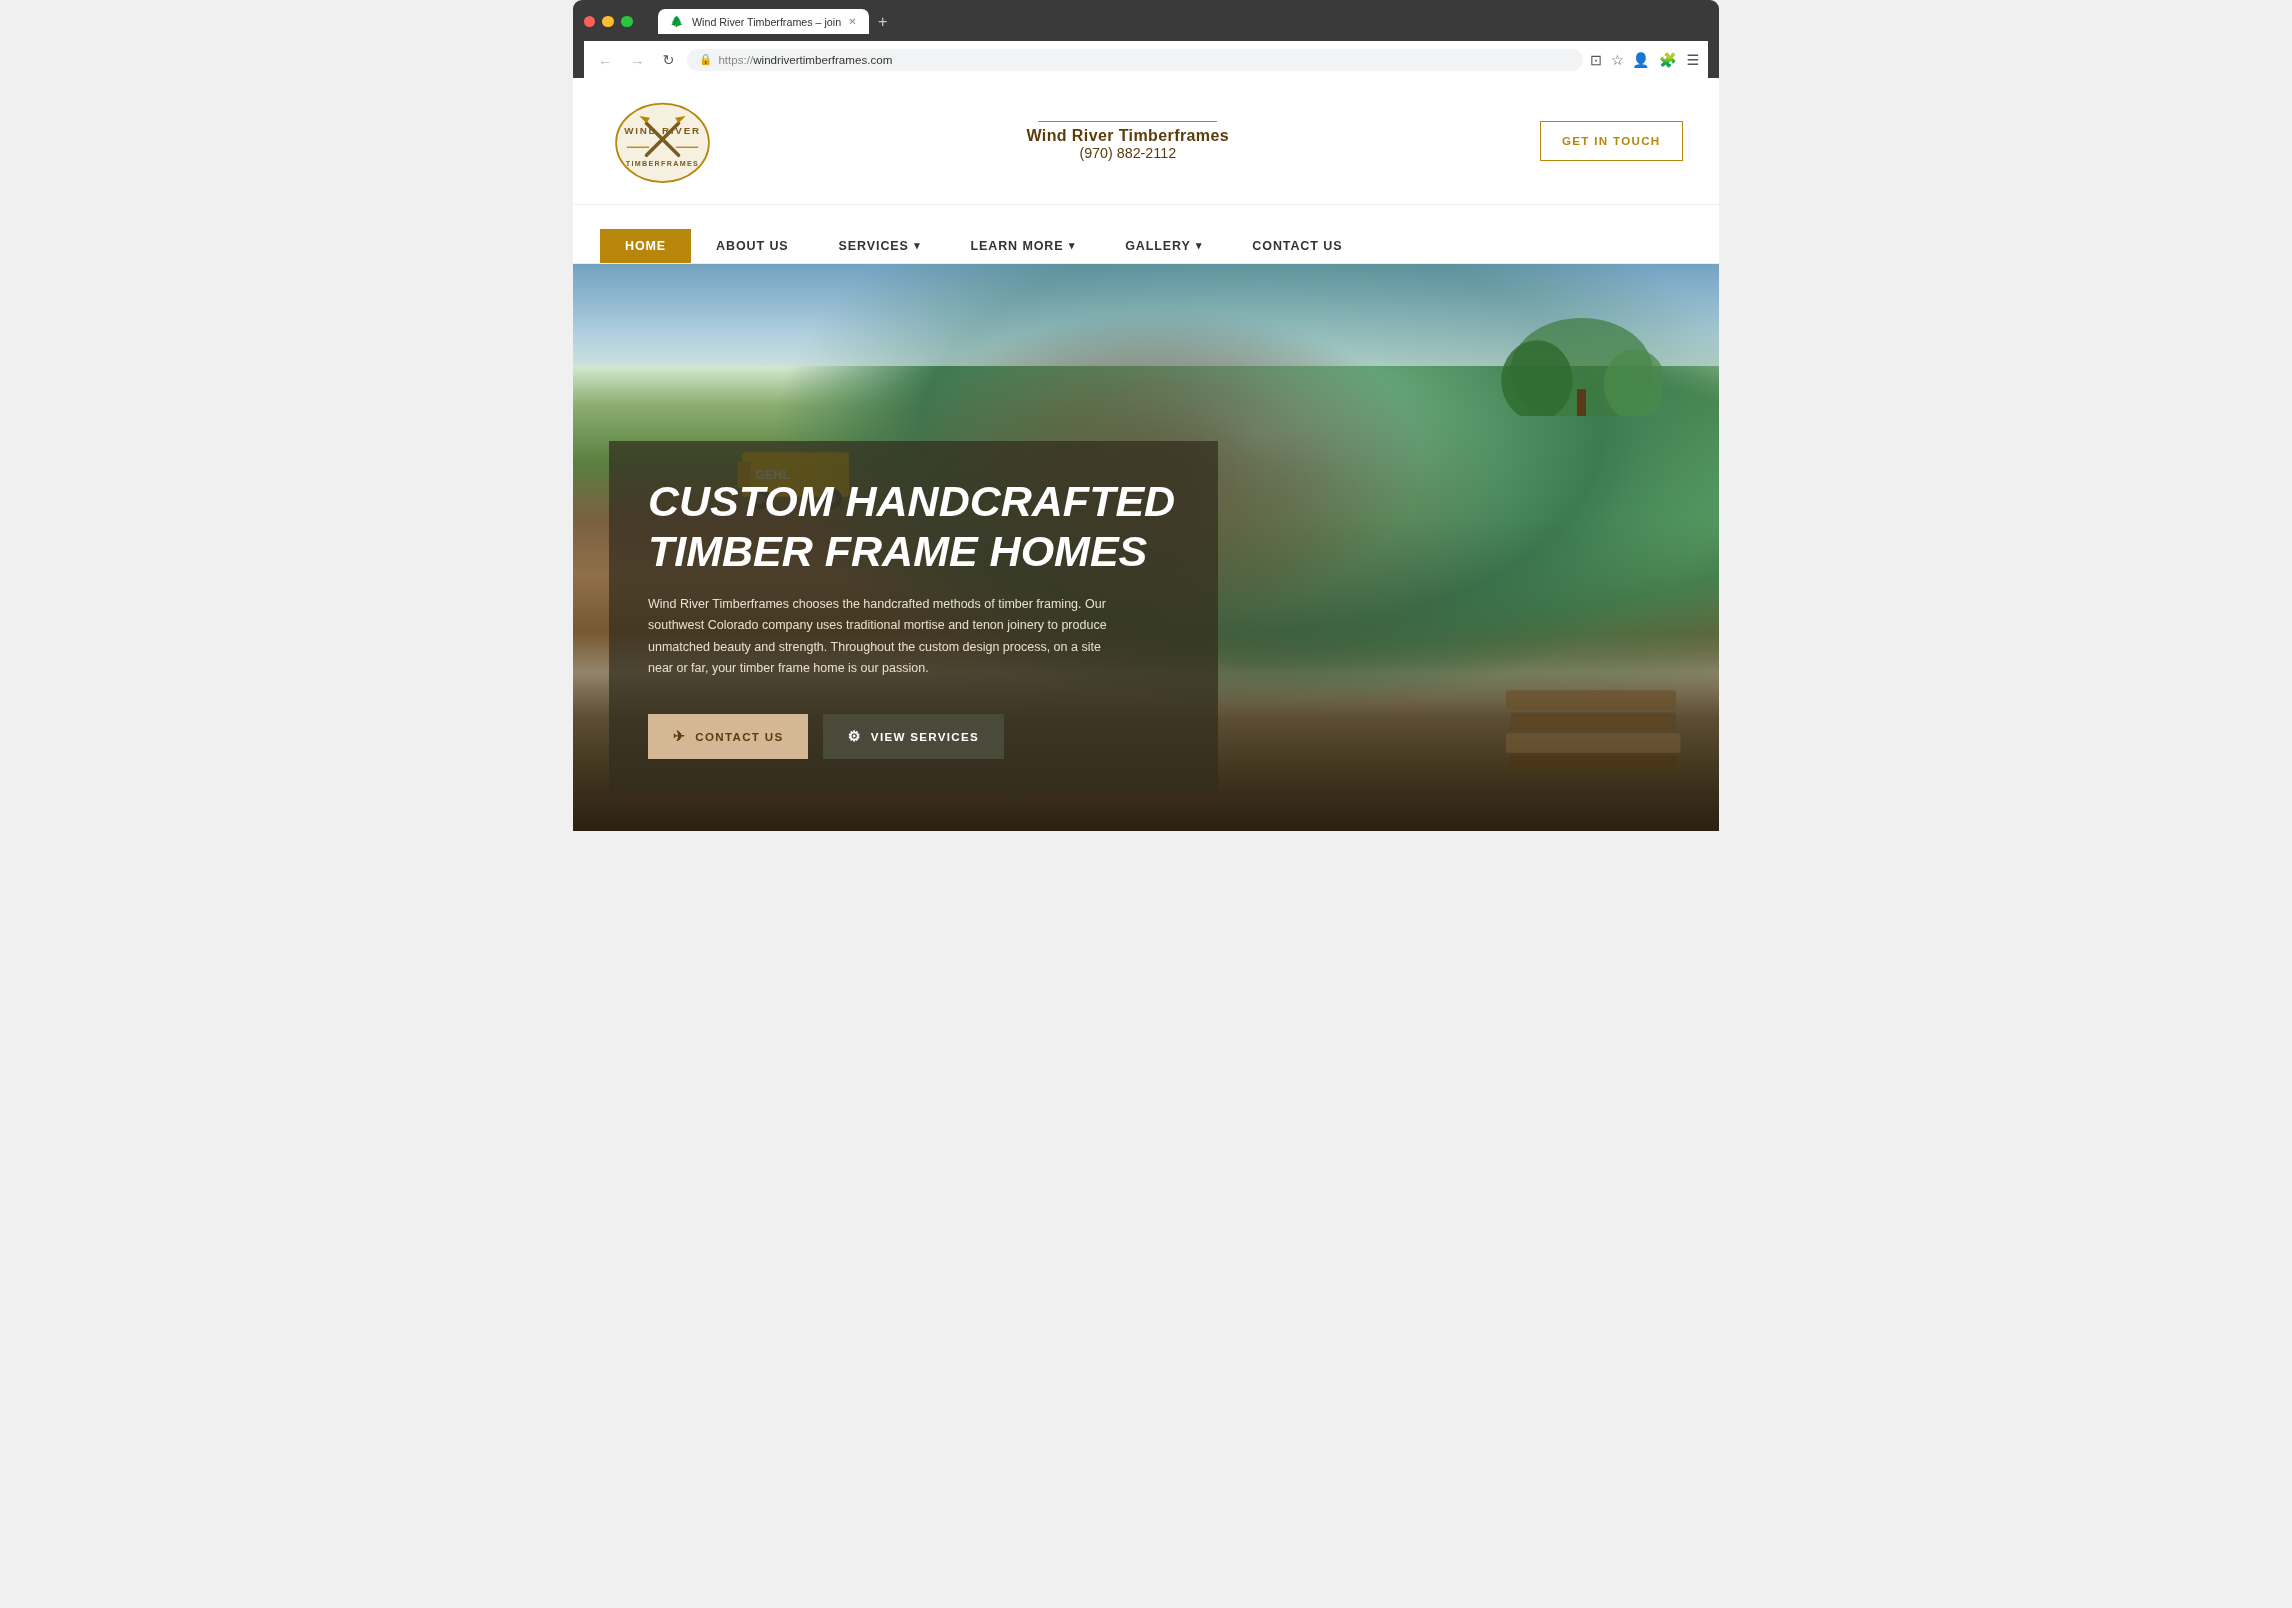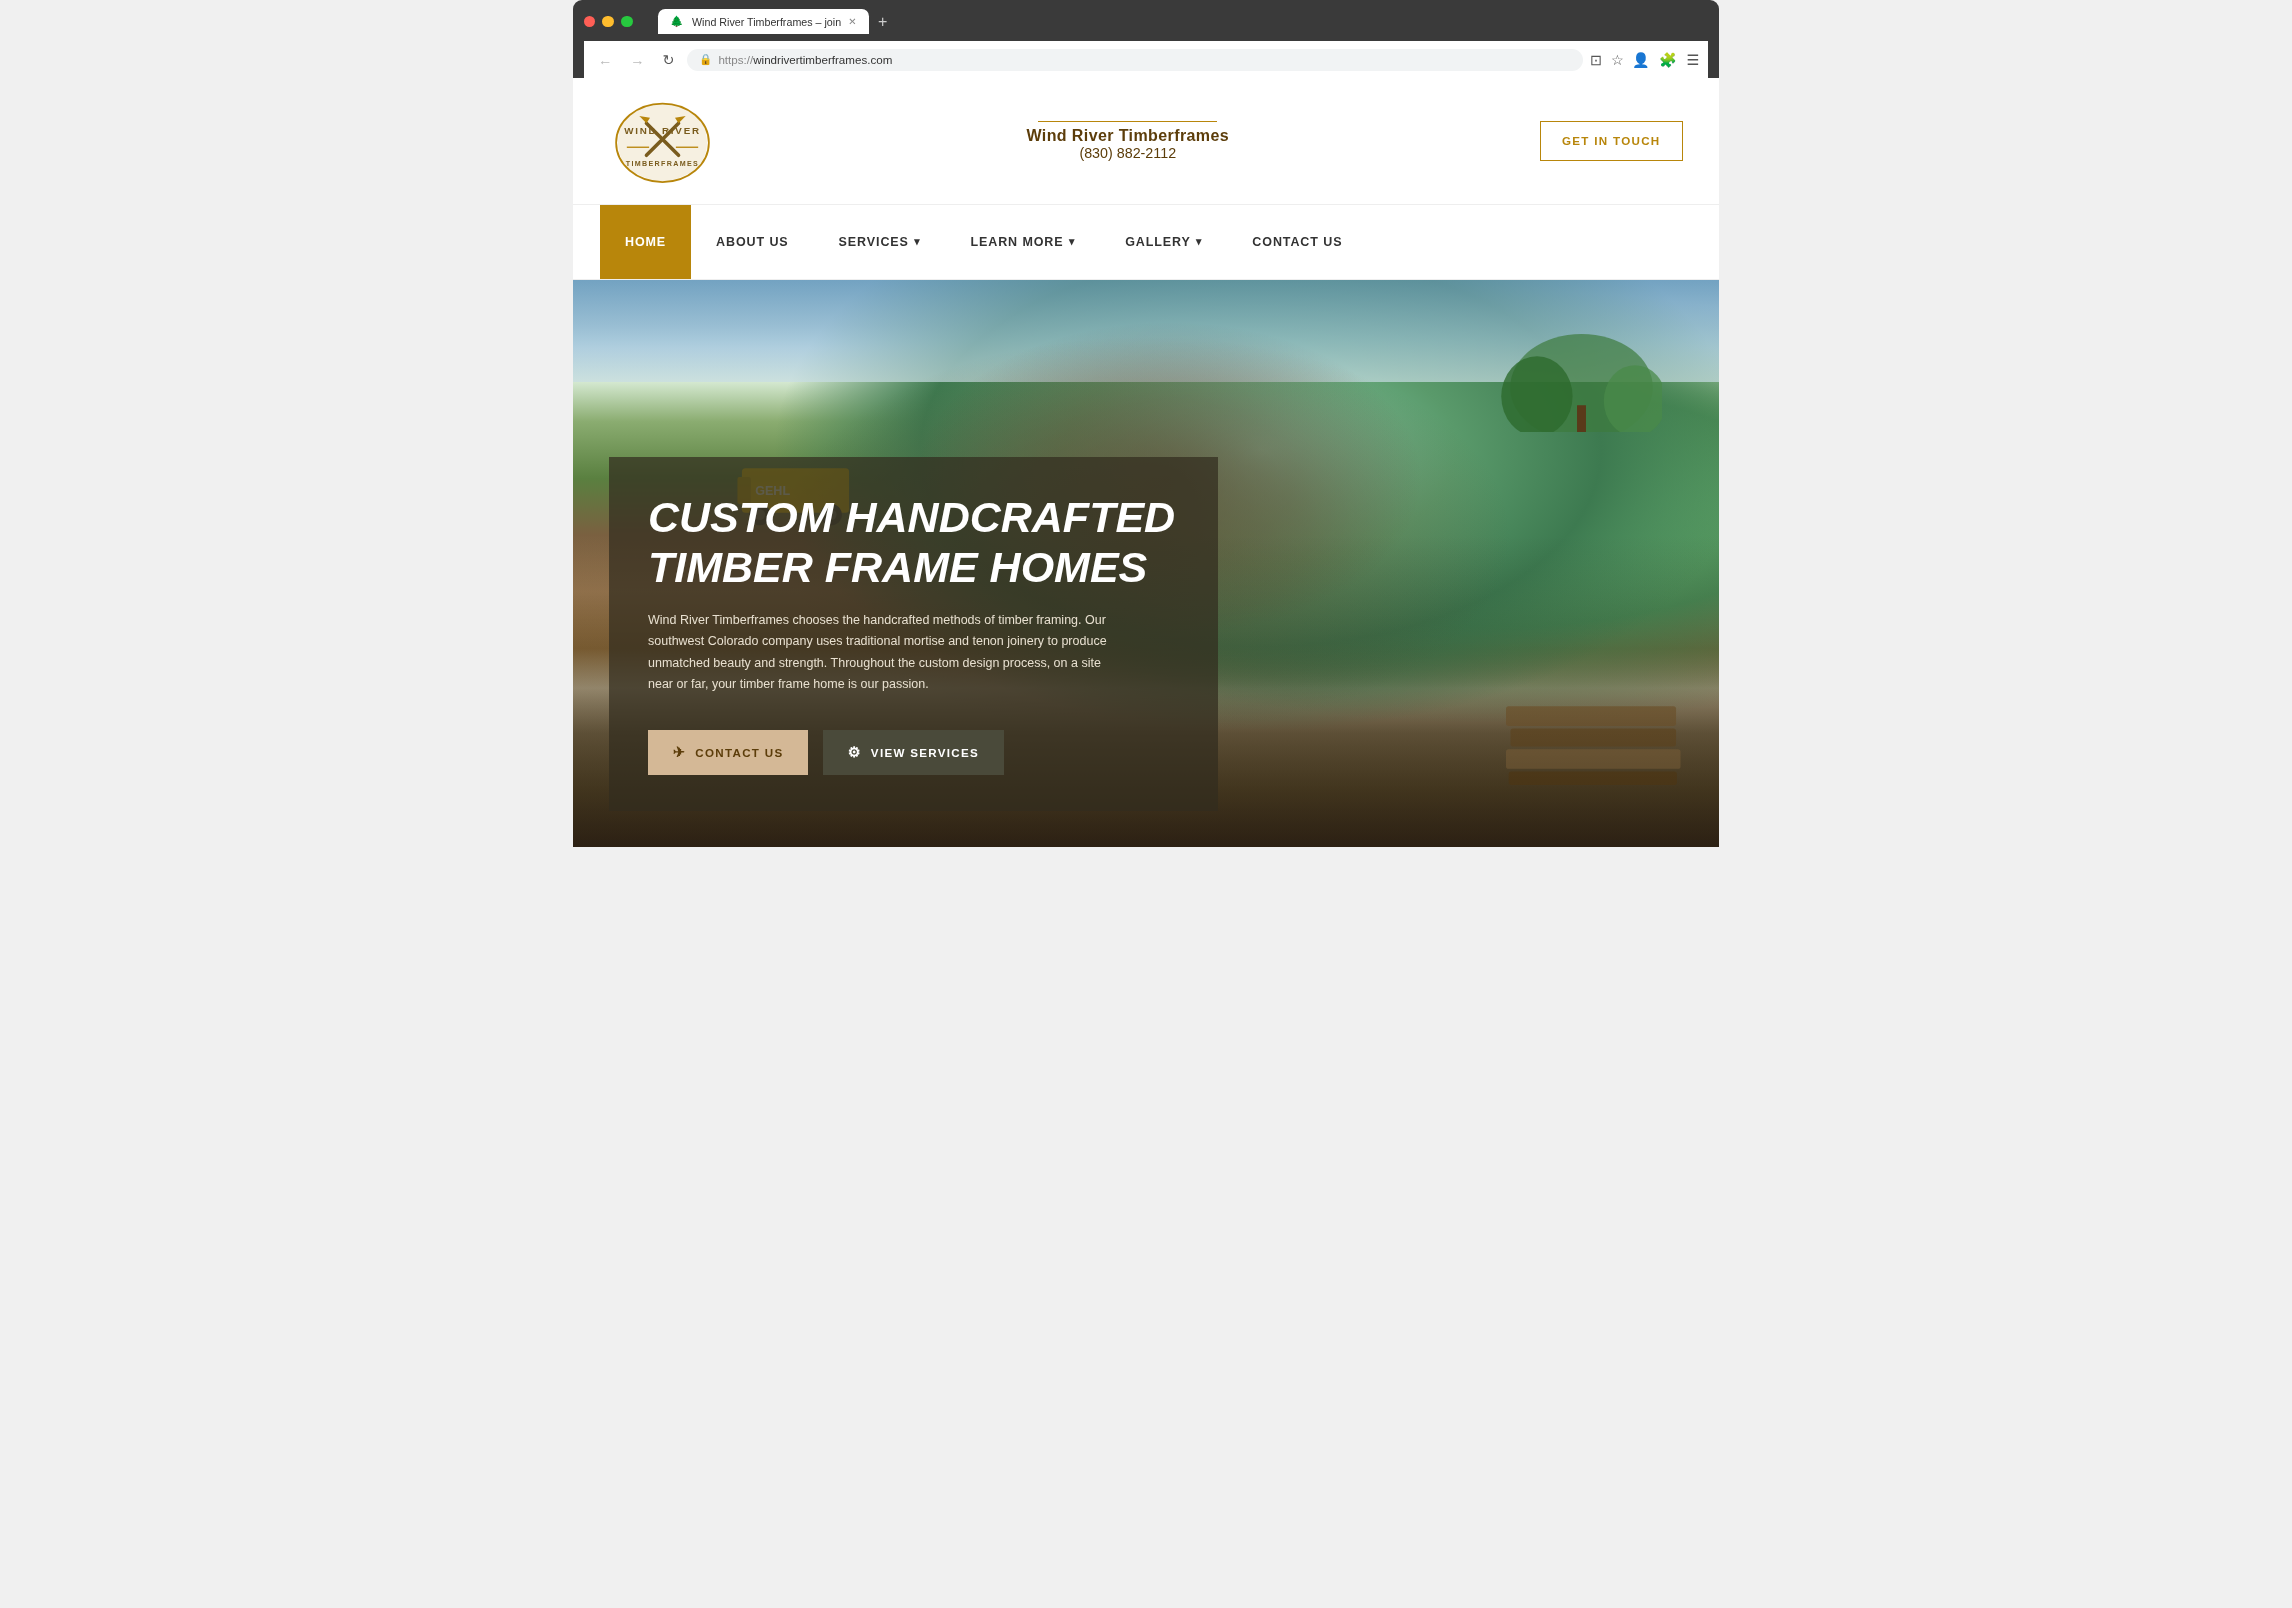--- a/index.html
+++ b/index.html
@@ -142,33 +142,34 @@
 
     
     .site-nav {
       background: #fff;
       display: flex;
       align-items: stretch;
       border-bottom: 1.8px solid #eee;
       padding: 0 27px;
     }
     .nav-item {
-      padding: 30px 25px;
+      padding: 10px 25px;
       font-size: 12.5px;
       font-weight: 600;
       letter-spacing: 0.9px;
       text-transform: uppercase;
       color: #333;
       cursor: pointer;
       display: flex;
       align-items: center;
       gap: 5.4px;
       text-decoration: none;
       border: none;
       background: none;
+      margin-top: 24px;
     }
     .nav-item.active {
       background: #b8860b;
       color: #fff;
     }
     .nav-arrow { font-size: 10.7px; }
 
     
     .hero {
       position: relative;
@@ -326,21 +327,21 @@
 
           <line x1="20" y1="57" x2="45" y2="57" stroke="#b8860b" stroke-width="1.5"></line>
           <line x1="75" y1="57" x2="100" y2="57" stroke="#b8860b" stroke-width="1.5"></line>
         </svg>
       </div>
     </div>
 
     <div class="header-center">
       <div class="header-divider"></div>
       <div class="company-name">Wind River Timberframes</div>
-      <div class="company-phone">(830) 882-2112</div>
+      <div class="company-phone">(970) 882-2112</div>
     </div>
 
     <button class="header-cta">GET IN TOUCH</button>
   </header>
 
   <nav class="site-nav">
     <a class="nav-item active">
       <span>HOME</span>
     </a>
     <a class="nav-item">

